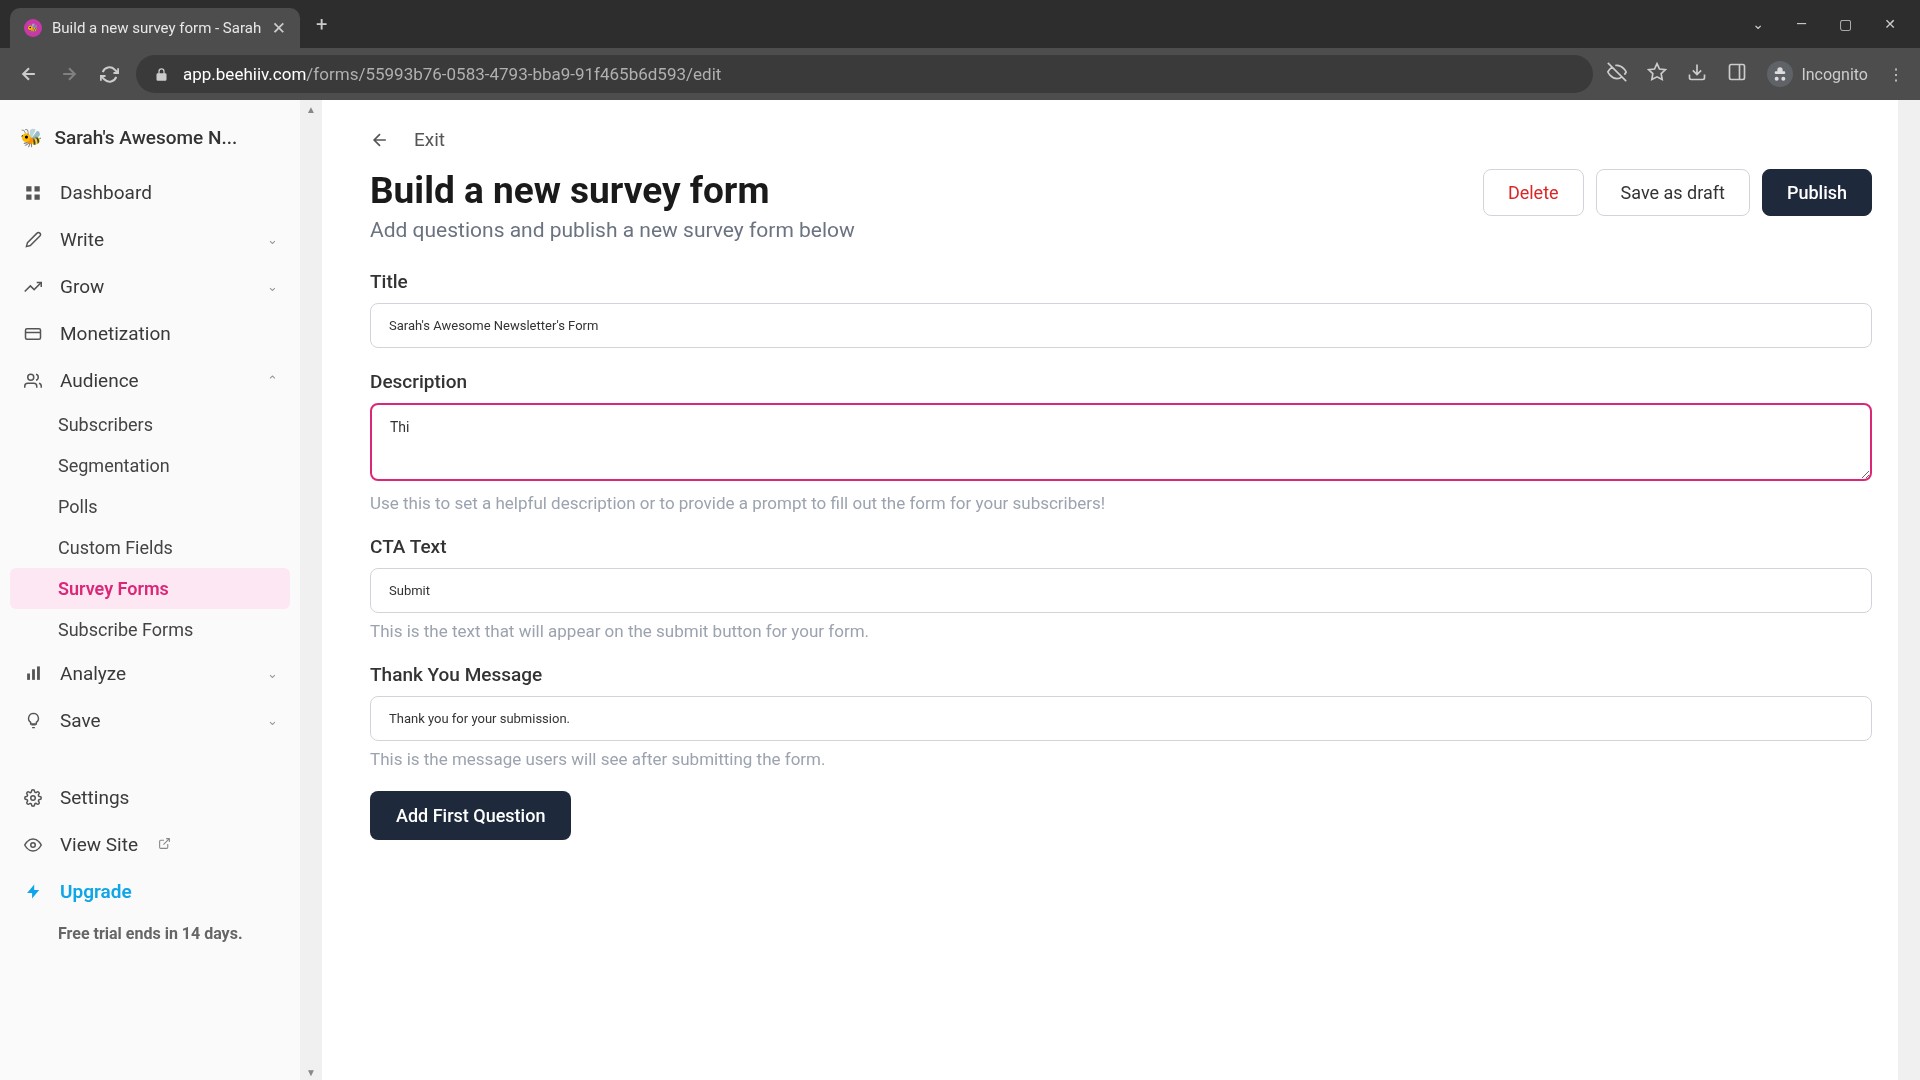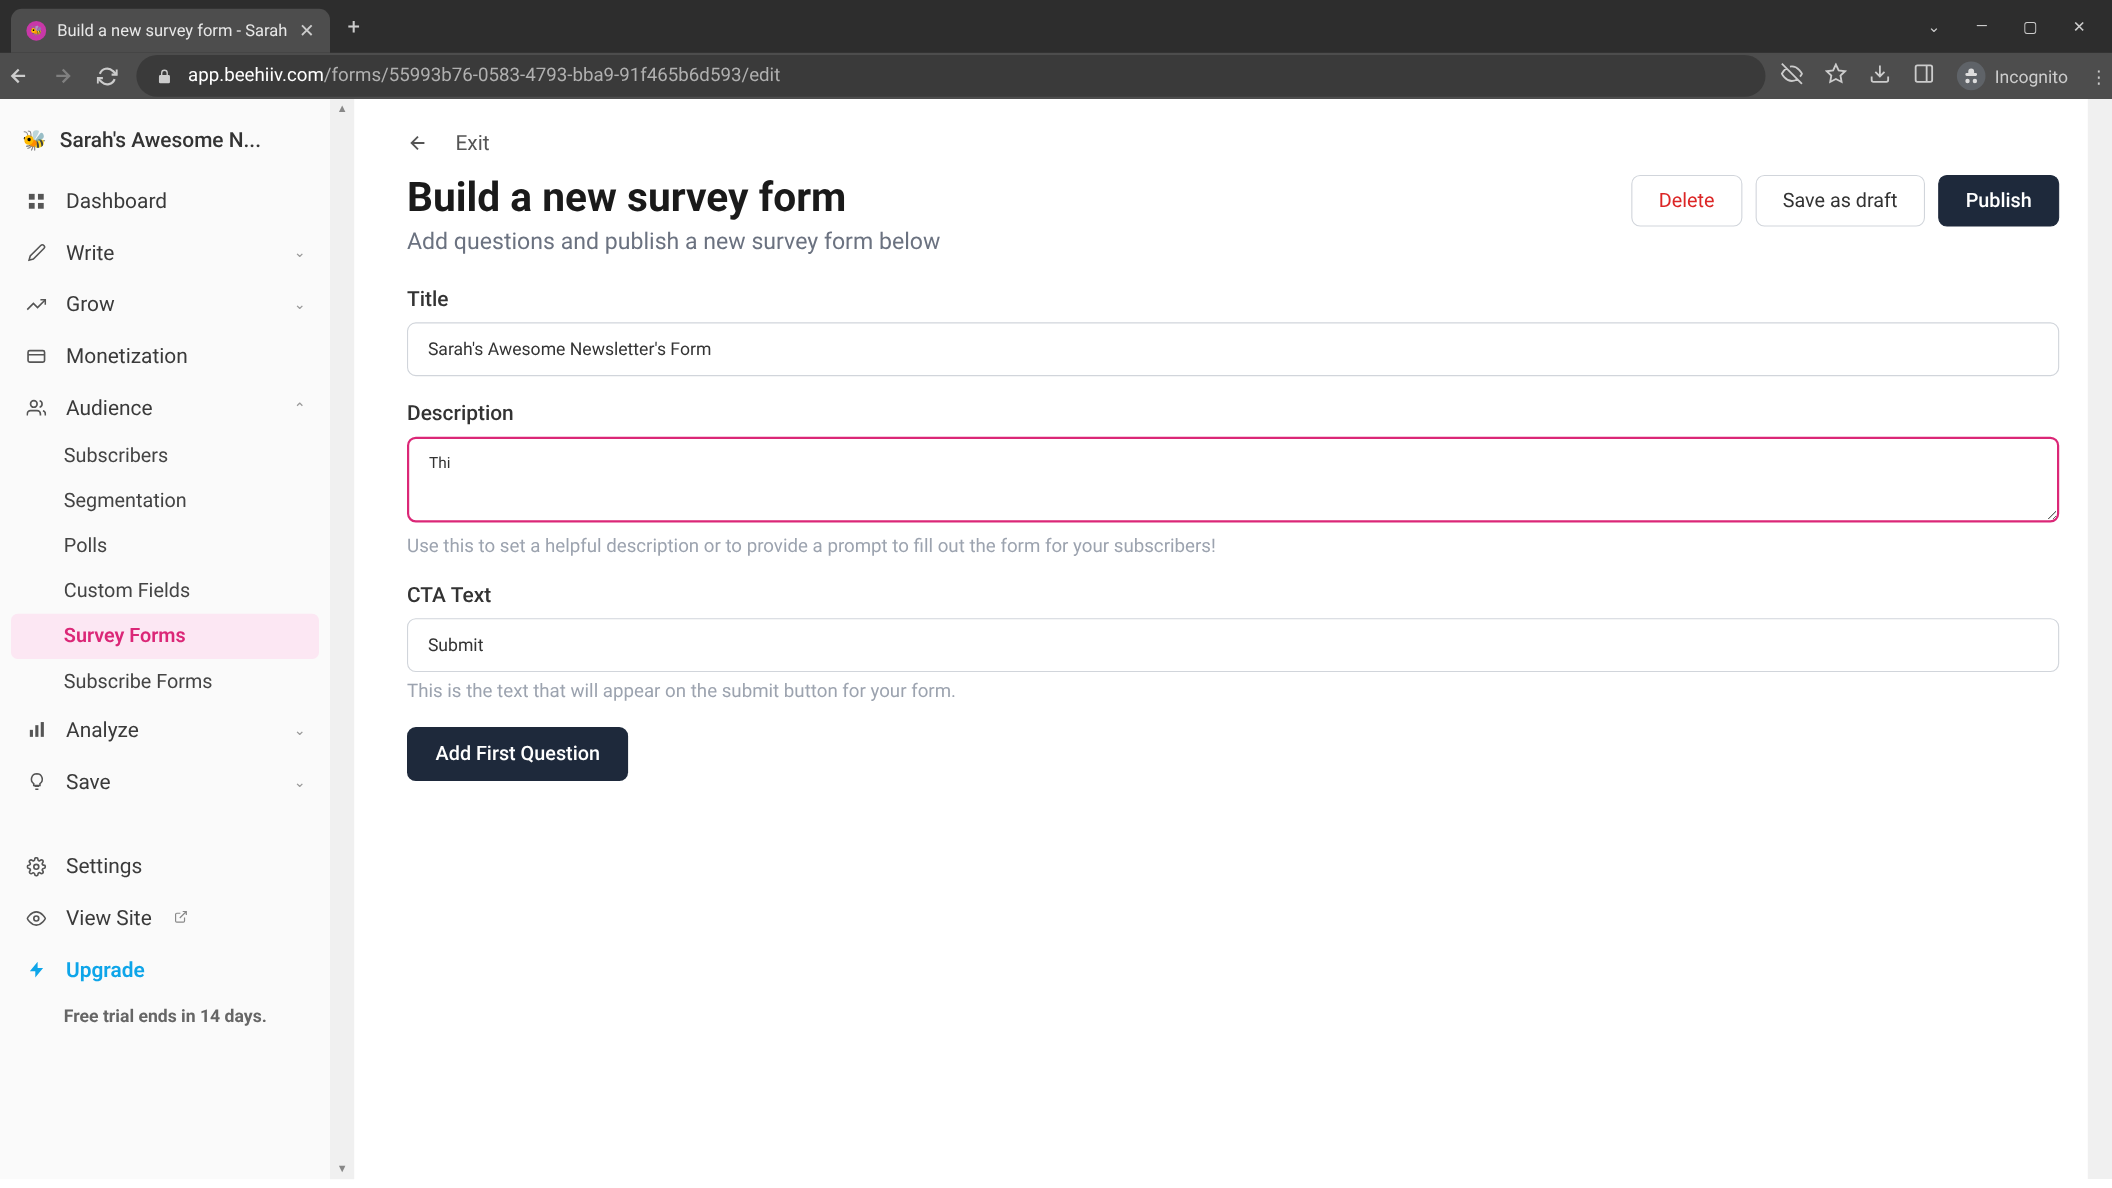--- a/index.html
+++ b/index.html
@@ -9,21 +9,21 @@
 
 .browser-chrome { background: #2d2d2d; }
 .tab-bar { display: flex; align-items: center; height: 48px; padding-left: 10px; }
 .tab { display: flex; align-items: center; background: #4d4d4d; color: #e8e8e8; height: 40px; padding: 0 14px; border-radius: 10px 10px 0 0; min-width: 290px; gap: 10px; font-size: 15px; margin-top: 8px; }
 .tab-favicon { width: 18px; height: 18px; border-radius: 50%; background: #c838a8; display:flex; align-items:center; justify-content:center; font-size:9px; }
 .tab-close { margin-left: auto; font-size: 17px; cursor: pointer; color:#ccc; }
 .new-tab { color: #ccc; font-size: 20px; margin-left: 16px; cursor: pointer; }
 .win-controls { margin-left: auto; display: flex; gap: 32px; padding-right: 24px; color: #ccc; }
 .win-controls span { cursor: pointer; font-size: 14px; }
 
-.addr-bar { display: flex; align-items: center; background: #4d4d4d; height: 42px; padding: 0 4px; gap: 14px; }
+.addr-bar { display: flex; align-items: center; background: #4d4d4d; height: 52px; padding: 0 16px; gap: 14px; }
 .nav-btn { color: #ccc; cursor: pointer; display:flex; align-items:center; justify-content:center; width:26px; }
 .nav-btn.disabled { opacity: .4; }
 .url-box { flex: 1; background: #3a3a3a; border-radius: 24px; height: 38px; display: flex; align-items: center; padding: 0 18px; color: #e0e0e0; font-size: 17px; gap: 14px; }
 .url-domain { color: #fff; }
 .url-path { color: #b0b0b0; }
 .addr-icons { display: flex; gap: 20px; align-items: center; color: #ccc; }
 .incog { display:flex; align-items:center; gap:8px; font-size:16px; }
 .incog-av { width:26px; height:26px; border-radius:50%; background:#5f6368; display:flex; align-items:center; justify-content:center; }
 
 
@@ -57,21 +57,21 @@
 .header-left h1 { font-size: 37px; font-weight: 700; color: #1a1a1a; margin-bottom: 6px; }
 .header-left p { font-size: 21px; color: #6b7280; }
 .header-actions { display: flex; gap: 12px; }
 .btn { padding: 12px 24px; border-radius: 8px; font-size: 18px; cursor: pointer; border: 1px solid #d1d5db; background: #fff; }
 .btn-delete { color: #dc2626; }
 .btn-draft { color: #333; }
 .btn-publish { background: #1e293b; color: #fff; border-color: #1e293b; font-weight:500; }
 
 .form-group { margin-bottom: 22px; }
 .form-label { font-size: 19px; font-weight: 500; color: #333; margin-bottom: 10px; display: block; }
-.form-input { width: 100%; padding: 14px 18px; border: 1px solid #d1d5db; border-radius: 8px; font-size: 16px; color: #333; background: #fff; }
+.form-input { width: 100%; padding: 14px 18px; border: 1px solid #d1d5db; border-radius: 8px; font-size: 13px; color: #333; background: #fff; }
 .form-textarea { width: 100%; padding: 14px 18px; border: 2px solid #db2777; border-radius: 8px; font-size: 14px; color: #333; resize: vertical; min-height: 78px; font-family: inherit; outline:none; }
 .form-help { font-size: 17px; color: #9ca3af; margin-top: 8px; }
 
 .btn-add { background: #1e293b; color: #fff; border: none; padding: 14px 26px; border-radius: 8px; font-size: 18px; font-weight: 500; cursor: pointer; }
 </style>
 </head>
 <body>
 
 <div class="browser-chrome">
   <div class="tab-bar">
@@ -295,17 +295,22 @@
       <textarea class="form-textarea" style="">Thi</textarea>
       <div class="form-help">Use this to set a helpful description or to provide a prompt to fill out the form for your subscribers!</div>
     </div>
 
     <div class="form-group">
       <label class="form-label">CTA Text</label>
       <input class="form-input" value="Submit" style="">
       <div class="form-help">This is the text that will appear on the submit button for your form.</div>
     </div>
 
+    <div class="form-group">
+      <label class="form-label">Thank You Message</label>
+      <input class="form-input" value="Thank you for your submission." style="">
+      <div class="form-help">This is the message users will see after submitting the form.</div>
+    </div>
 
     <button class="btn-add">Add First Question</button>
     <div class="mscroll"></div>
   </div>
 </div>
 
 </body></html>

